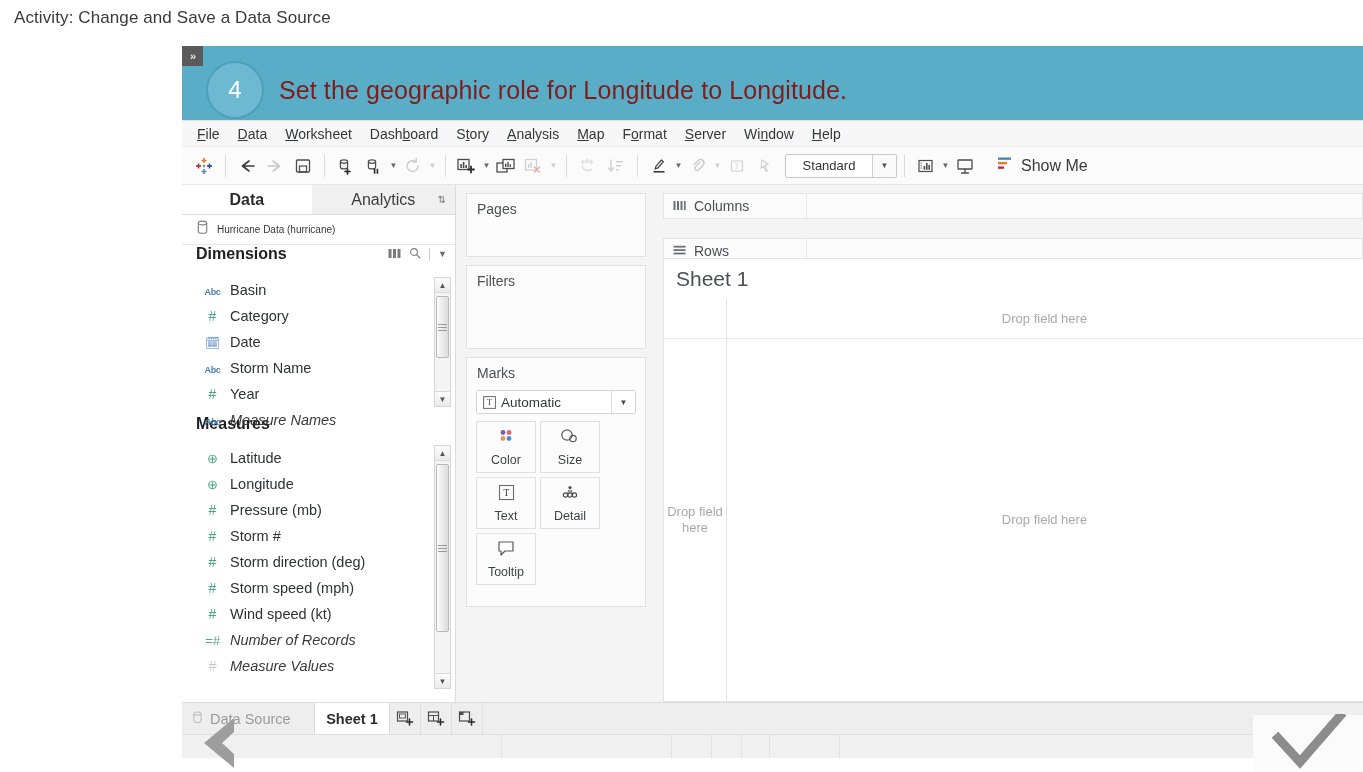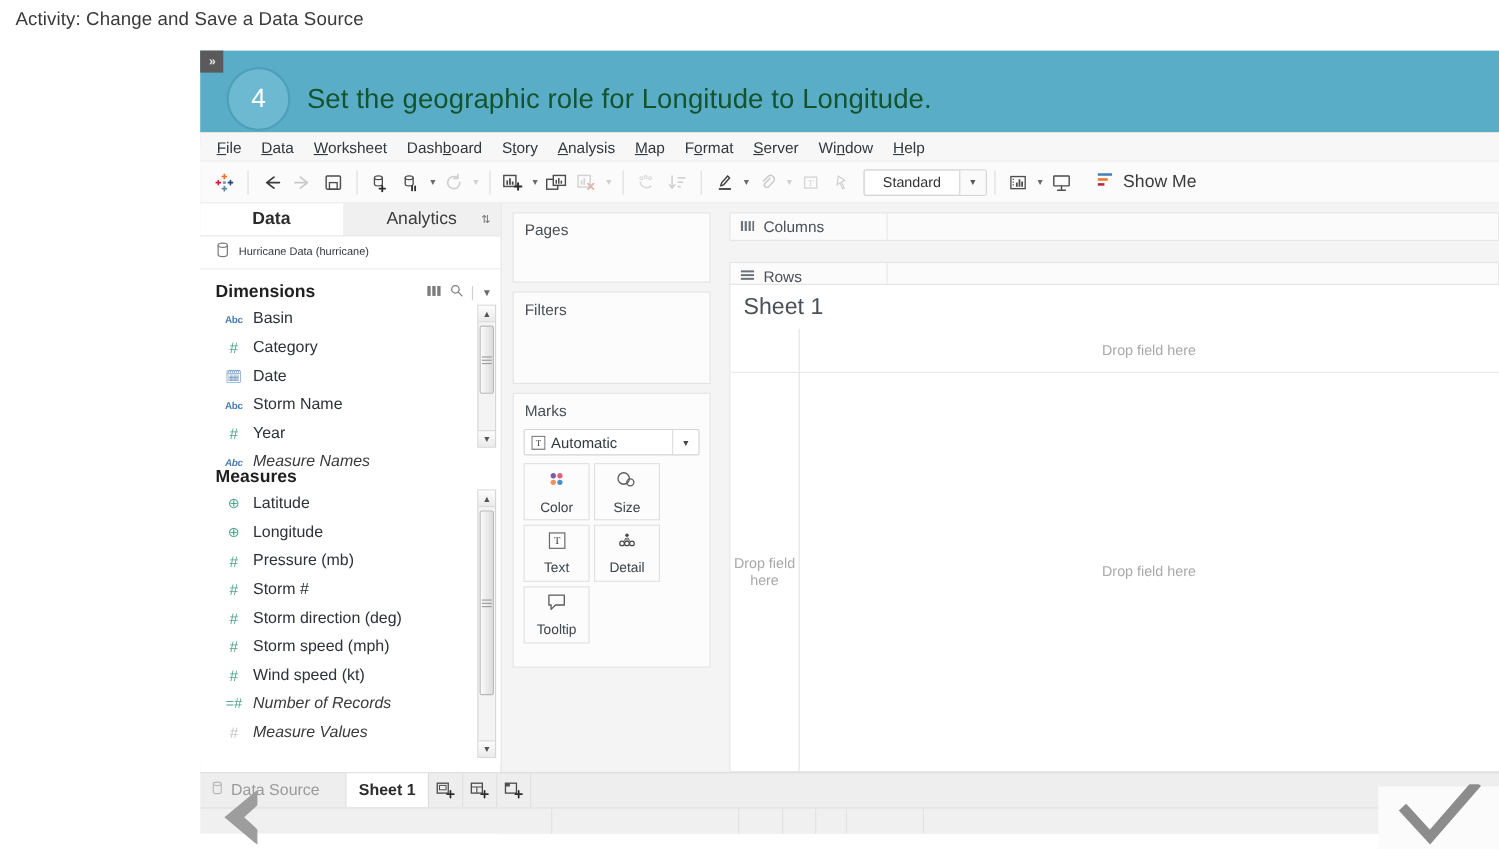--- a/index.html
+++ b/index.html
@@ -33,21 +33,21 @@
   }
   .step-circle {
     position: absolute; left: 24px; top: 15px;
     width: 58px; height: 58px; border-radius: 50%;
     background: #6cb9d1; border: 2px solid #4e9fba;
     color: #ffffff; font-size: 24px; text-align: center; line-height: 54px;
   }
   .banner-text {
     position: absolute; left: 97px; top: 0; height: 88px;
     display: flex; align-items: center;
-    color: #14532d; font-size: 25px; letter-spacing: .1px;
+    color: #7f1d1d; font-size: 25px; letter-spacing: .1px;
   }
 
   
   .tableau {
     position: absolute; left: 182px; top: 120px;
     width: 1181px; height: 638px;
     background: #f5f5f5;
     border-top: 1px solid #e4e4e4;
     overflow: hidden;
   }
@@ -107,21 +107,21 @@
   .pane-tab.inactive { width: 144px; background: #f0f0f0; color:#3c3c3c; }
   .pane-tab .sortglyph { position: absolute; right: 9px; font-size: 10px; color:#777; }
 
   .ds-row {
     height: 30px; display: flex; align-items: center; gap: 8px;
     padding-left: 14px; border-bottom: 1px solid #e6e6e6; background:#fff;
   }
   .ds-row .label { font-size: 10px; color: #32383c; }
 
   .section-head {
-    height: 30px; display: flex; align-items: flex-end;
+    height: 30px; display: flex; align-items: flex-start;
     padding: 0 8px 0 14px; font-size: 16px; font-weight: bold; color: #1f1f1f;
     background: #fff;
   }
   .section-head .tools { margin-left: auto; display: flex; align-items: center; gap: 8px; color:#6b6b6b;}
   .section-head .tools .divider { width:1px;height:13px;background:#cfcfcf; }
 
   .field-list { position: relative; background: #fff; }
   .field-rows { overflow: hidden; }
   .field-row {
     height: 26px; display: flex; align-items: center; gap: 9px; padding-left: 22px;

